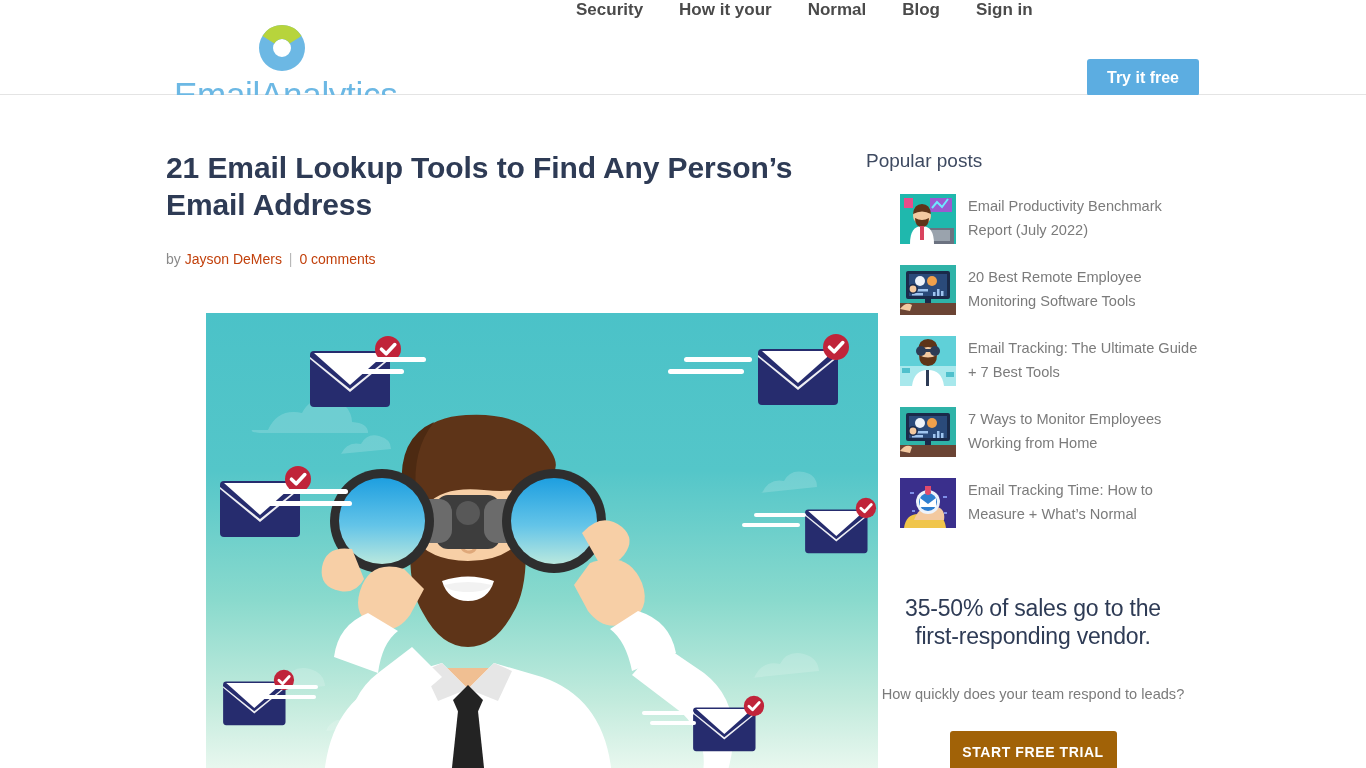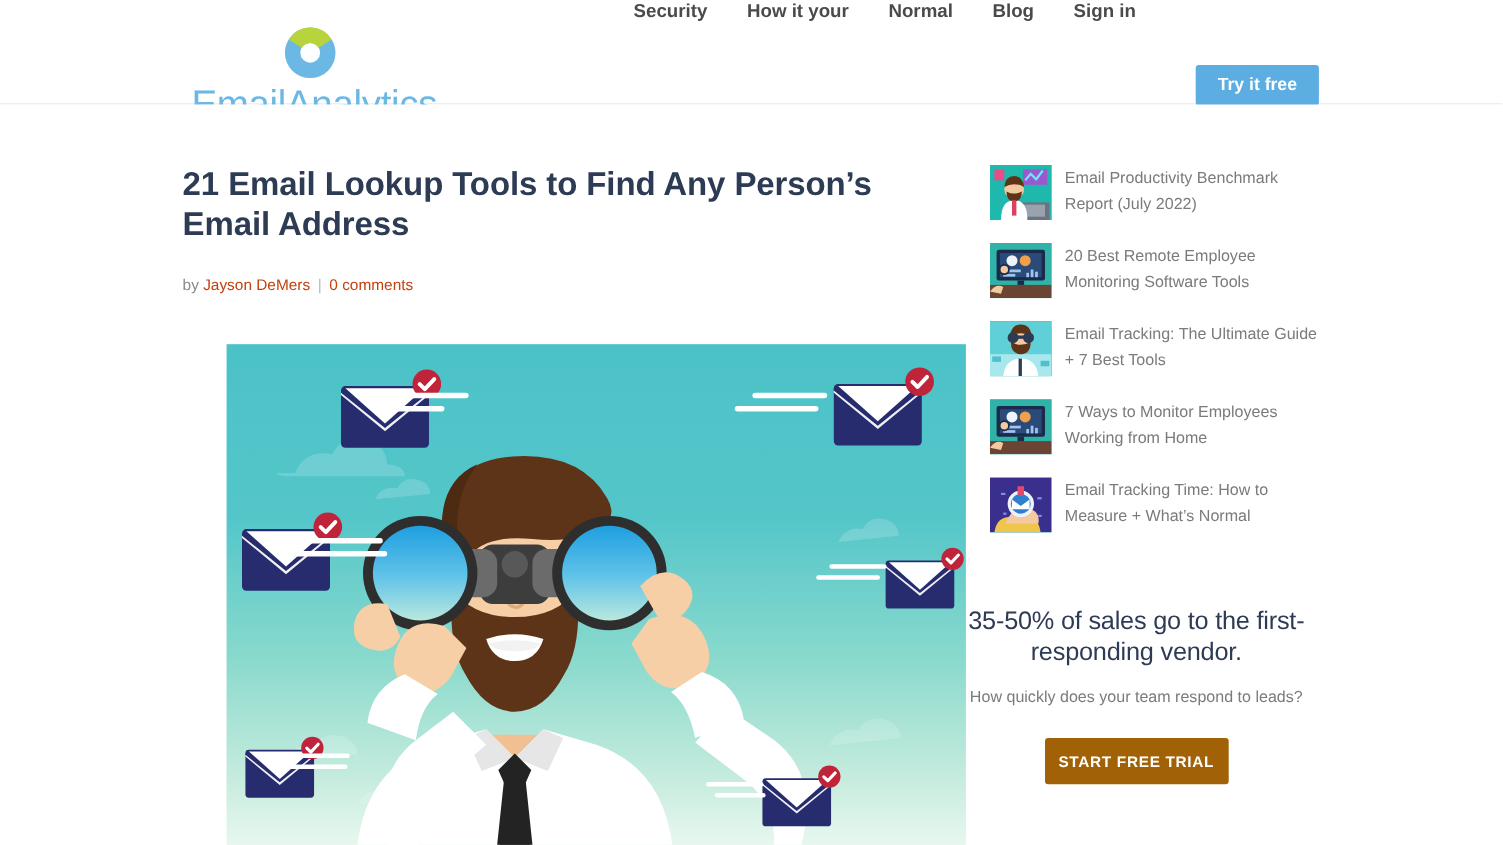--- a/index.html
+++ b/index.html
@@ -166,21 +166,21 @@
     padding-top: 1px;
     cursor: pointer;
   }
 
   .sidebar-cta {
     margin-top: 66px;
     text-align: center;
     width: 334px;
   }
   .cta-headline {
-    margin: 0;
+    margin: 16px;
     font-size: 23px;
     line-height: 1.22;
     font-weight: 400;
     color: #2e3b55;
     letter-spacing: -0.2px;
   }
   .cta-sub {
     margin: 0;
     padding-top: 20px;
     font-size: 14.6px;
@@ -362,20 +362,21 @@
           <use href="#env" x="484" y="382" width="78" height="61"></use>
           <rect x="436" y="398" width="52" height="4" rx="2" fill="#ffffff"></rect>
           <rect x="444" y="408" width="46" height="4" rx="2" fill="#ffffff"></rect>
         </g>
       </svg>
     </figure>
   </main>
 
   <aside class="sidebar">
 
+    <h2 class="sidebar-heading">Popular posts</h2>
 
     <ul class="popular-list">
 
       <li class="popular-item">
         <span class="thumb">
           <svg viewBox="0 0 56 50">
             <rect width="56" height="50" fill="#1fb8ad"></rect>
             <rect x="30" y="4" width="22" height="14" fill="#9b59d0"></rect>
             <path d="M32 14 l5 -6 l5 5 l6 -8" fill="none" stroke="#6ee7ff" stroke-width="2"></path>
             <rect x="4" y="4" width="9" height="10" fill="#e84d8a"></rect>

